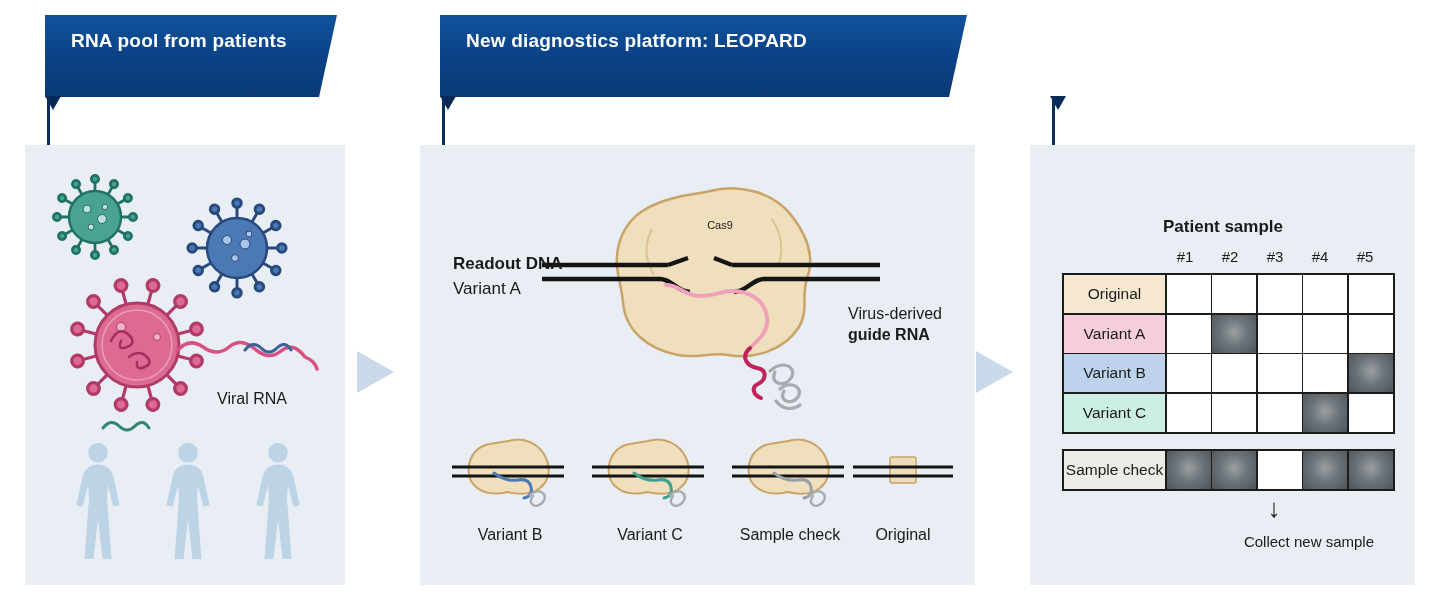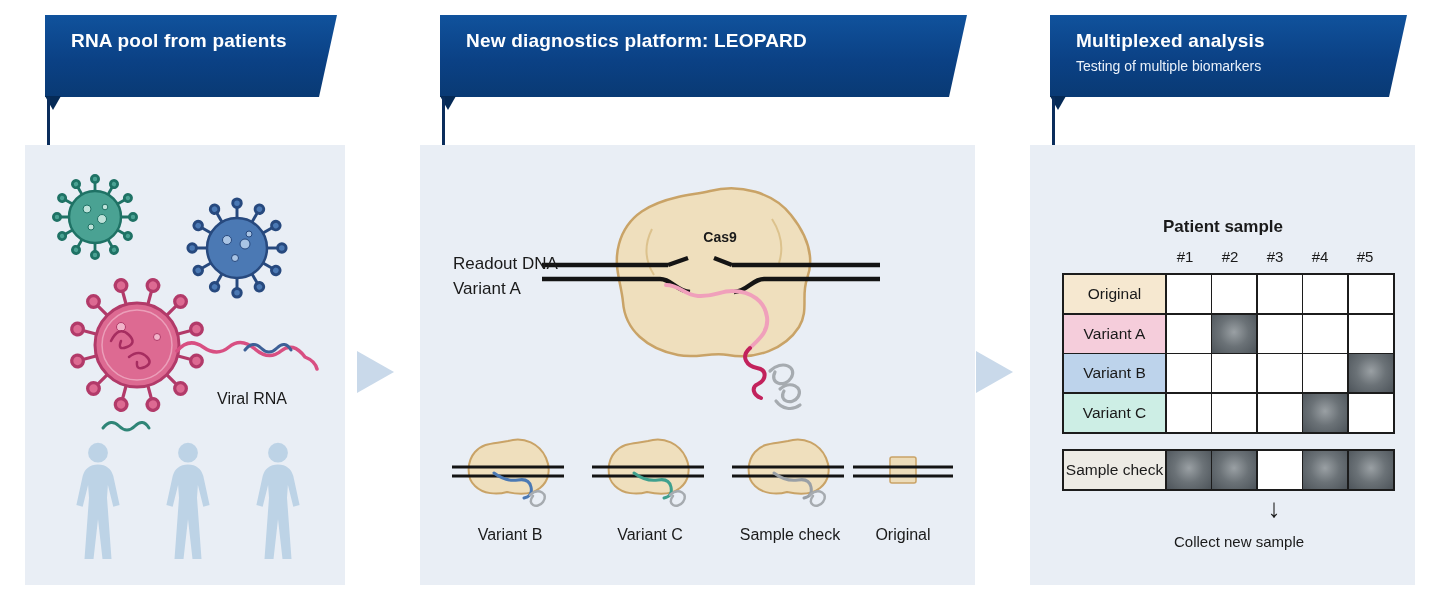--- a/index.html
+++ b/index.html
@@ -24,42 +24,42 @@
   .content{position:absolute;left:0;top:145px;width:100%;height:440px;background:#e9eef5;}
 
   .flow-arrow{position:absolute;top:351px;width:0;height:0;
               border-top:21px solid transparent;border-bottom:21px solid transparent;
               border-left:37px solid #c9d9ea;}
   #flow-arrow-1{left:357px;}
   #flow-arrow-2{left:976px;}
 
   .abs{position:absolute;}
   .lbl{font-size:16px;line-height:19px;}
-  .bold{font-weight:normal;}
+  .bold{font-weight:bold;}
 
   
-  .cas9-label{left:250px;top:84px;width:100px;text-align:center;font-size:14px;font-weight:bold;}
+  .cas9-label{left:250px;top:74px;width:100px;text-align:center;font-size:11px;font-weight:normal;}
   .readout-block{left:33px;top:106px;font-size:17px;line-height:25px;}
   .guide-block{left:428px;top:158px;font-size:16px;line-height:21px;}
   .mini-label{top:381px;width:140px;text-align:center;font-size:16px;}
 
   
   .patient-title{left:133px;top:72px;width:222px;font-size:17px;font-weight:bold;}
   .col-hdr{top:103px;width:44px;text-align:center;font-size:15px;position:absolute;}
   .grid-table,.grid-check{position:absolute;left:32px;display:grid;
       grid-template-columns:101px repeat(5,44px);gap:1.5px;
       background:#1c1c1c;border:2px solid #1c1c1c;}
   .grid-table{top:128px;}
   .grid-check{top:304px;}
   .grid-row{display:contents;}
   .cell{height:38px;background:#ffffff;display:flex;align-items:center;justify-content:center;
         font-size:15.5px;}
   .cell.filled{background:radial-gradient(circle at 50% 45%, #9aa0a4 0%, #6b7277 48%, #4d545a 100%);}
   .down-arrow{left:233px;top:348px;width:22px;text-align:center;font-size:26px;font-weight:bold;}
-  .collect-label{left:144px;top:388px;width:200px;text-align:left;font-size:15px;}
+  .collect-label{left:144px;top:388px;width:200px;text-align:right;font-size:15px;}
   .viral-rna-label{left:192px;top:244px;font-size:16px;}
 </style>
 </head>
 <body>
 
 <div class="stage">
 
   <div class="panel" id="panel-left">
     <div class="banner" style="width:292px;">
       <div class="banner-title">RNA pool from patients</div>
@@ -199,32 +199,32 @@
           <rect x="37" y="24" width="26" height="26" rx="2" fill="#ecdcba" stroke="#c9a367" stroke-width="1.5"></rect>
           <path d="M0,34 H100 M0,43 H100" stroke="#141414" stroke-width="3" fill="none"></path>
         </g>
       </svg>
 
       <div class="abs cas9-label">Cas9</div>
       <div class="abs readout-block">
         <div class="bold">Readout DNA</div>
         <div>Variant A</div>
       </div>
+      <div class="abs guide-block">
+        <div>Virus-derived</div>
+        <div class="bold">guide RNA</div>
+      </div>
       <div class="abs mini-label" style="left:20px;">Variant B</div>
       <div class="abs mini-label" style="left:160px;">Variant C</div>
       <div class="abs mini-label" style="left:300px;">Sample check</div>
       <div class="abs mini-label" style="left:413px;">Original</div>
     </div>
   </div>
 
   <div class="panel" id="panel-right">
-    <div class="banner" style="width:357px;">
-      <div class="banner-title">Multiplexed analysis</div>
-      <div class="banner-sub">Testing of multiple biomarkers</div>
-    </div>
     <div class="fold"></div>
     <div class="pin-line"></div>
     <div class="pin-dot"></div>
 
     <div class="content">
       <div class="abs patient-title">Patient sample</div>
 
       <span class="col-hdr" style="left:133px;">#1</span>
       <span class="col-hdr" style="left:178px;">#2</span>
       <span class="col-hdr" style="left:223px;">#3</span>

